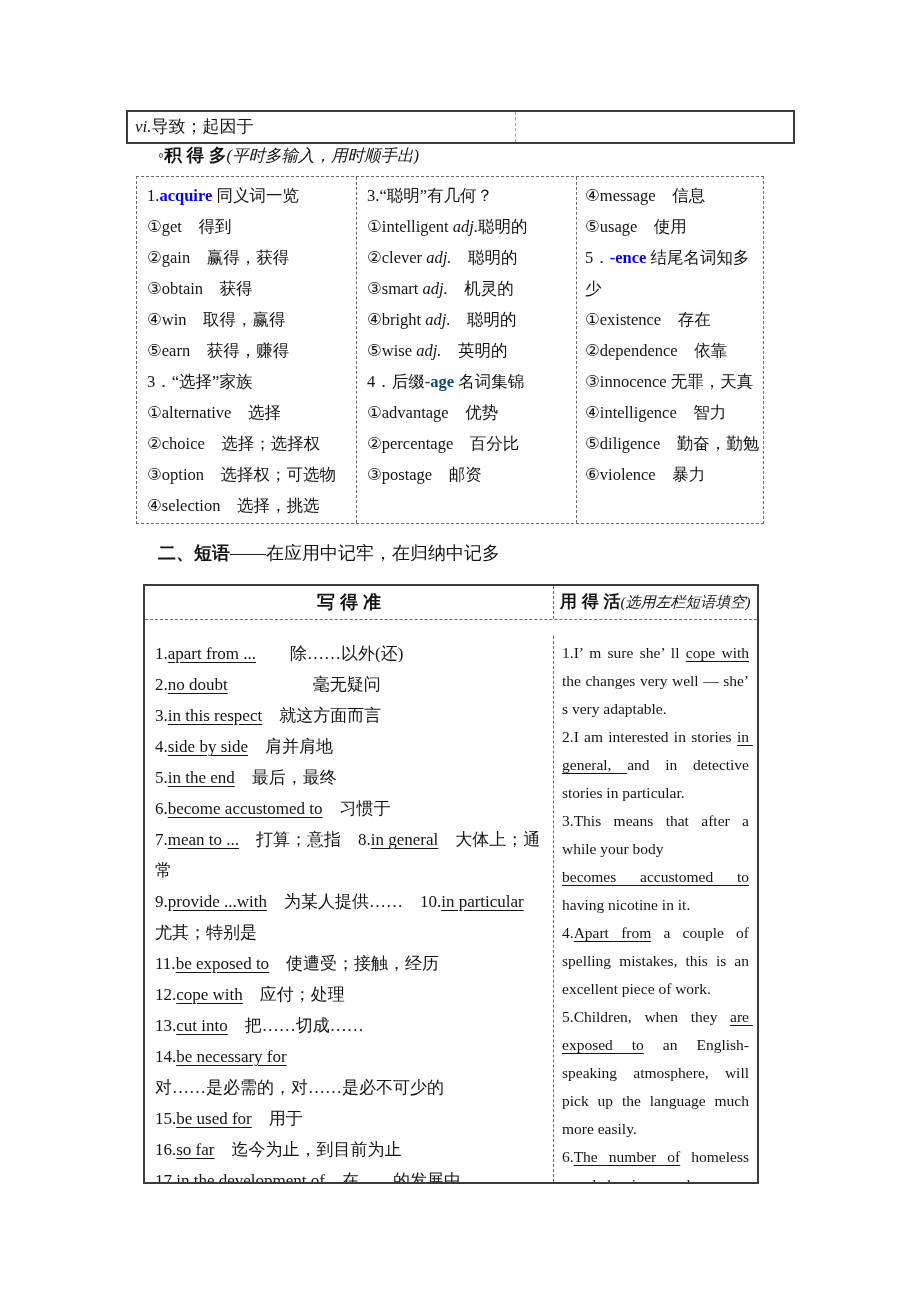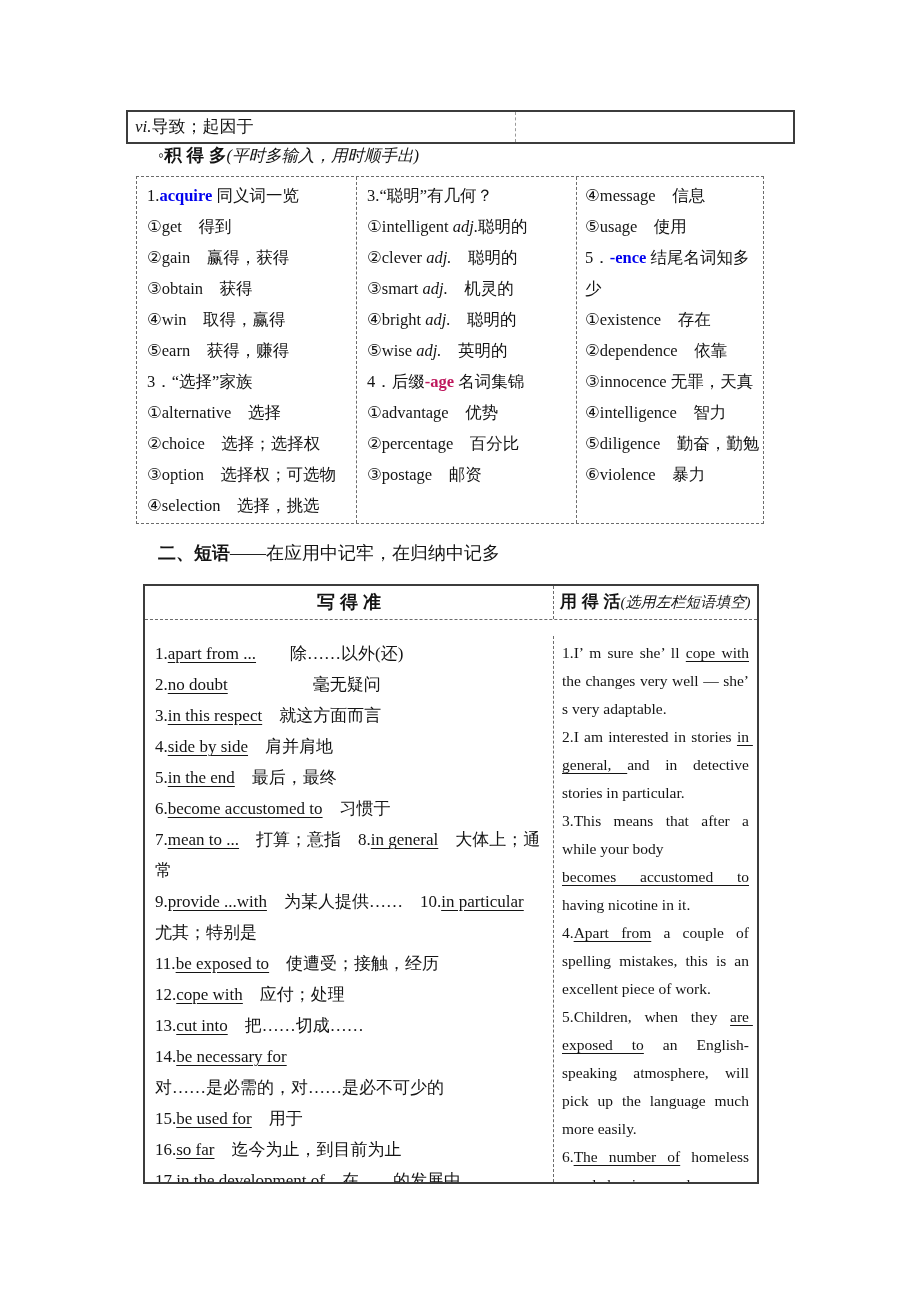--- a/index.html
+++ b/index.html
@@ -74,21 +74,21 @@
       <div><span>③option　选择权；可选物</span><span class="blue" style="color: rgb(0, 0, 238);"></span><span class="it"></span><span></span></div>
       <div><span>④selection　选择，挑选</span><span class="blue" style="color: rgb(0, 0, 238);"></span><span class="it"></span><span></span></div>
     </div>
     <div class="vcol vcol2">
       <div><span>3.“聪明”有几何？</span><span class="blue" style="color: rgb(0, 0, 238);"></span><span class="it"></span><span></span></div>
       <div><span>①intelligent </span><span class="blue" style="color: rgb(0, 0, 238);"></span><span class="it">adj.</span><span>聪明的</span></div>
       <div><span>②clever </span><span class="blue" style="color: rgb(0, 0, 238);"></span><span class="it">adj.</span><span>　聪明的</span></div>
       <div><span>③smart </span><span class="blue" style="color: rgb(0, 0, 238);"></span><span class="it">adj.</span><span>　机灵的</span></div>
       <div><span>④bright </span><span class="blue" style="color: rgb(0, 0, 238);"></span><span class="it">adj.</span><span>　聪明的</span></div>
       <div><span>⑤wise </span><span class="blue" style="color: rgb(0, 0, 238);"></span><span class="it">adj.</span><span>　英明的</span></div>
-      <div><span>4．后缀</span><span class="blue" style="color: #be185d;">-age</span><span class="it"></span><span> 名词集锦</span></div>
+      <div><span>4．后缀</span><span class="blue" style="color: #0c4a6e;">-age</span><span class="it"></span><span> 名词集锦</span></div>
       <div><span>①advantage　优势</span><span class="blue" style="color: rgb(0, 0, 238);"></span><span class="it"></span><span></span></div>
       <div><span>②percentage　百分比</span><span class="blue" style="color: rgb(0, 0, 238);"></span><span class="it"></span><span></span></div>
       <div><span>③postage　邮资</span><span class="blue" style="color: rgb(0, 0, 238);"></span><span class="it"></span><span></span></div>
     </div>
     <div class="vcol vcol3">
       <div><span>④message　信息</span><span class="blue" style="color: rgb(0, 0, 238);"></span><span class="it"></span><span></span></div>
       <div><span>⑤usage　使用</span><span class="blue" style="color: rgb(0, 0, 238);"></span><span class="it"></span><span></span></div>
       <div><span>5．</span><span class="blue" style="color: rgb(0, 0, 238);">-ence</span><span class="it"></span><span> 结尾名词知多少</span></div>
       <div><span>①existence　存在</span><span class="blue" style="color: rgb(0, 0, 238);"></span><span class="it"></span><span></span></div>
       <div><span>②dependence　依靠</span><span class="blue" style="color: rgb(0, 0, 238);"></span><span class="it"></span><span></span></div>

